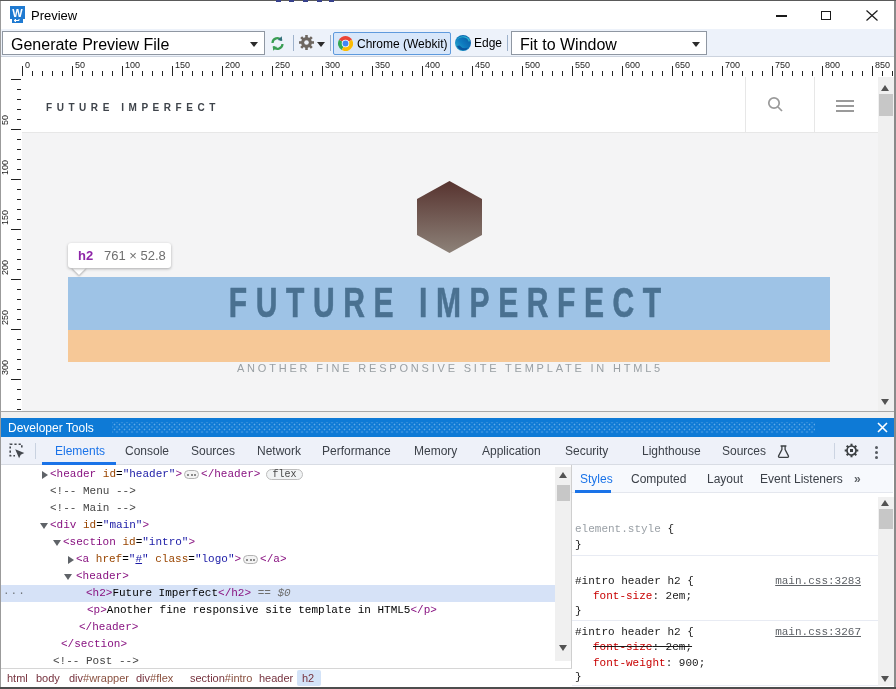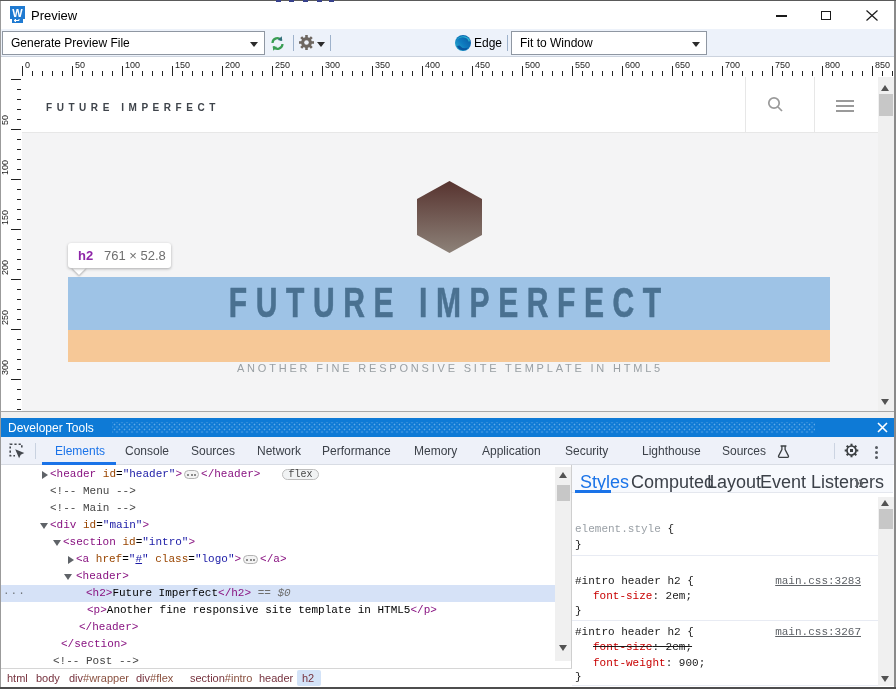--- a/index.html
+++ b/index.html
@@ -12,21 +12,21 @@
 #wicon { left:10px; top:6px; width:15px; height:17px; }
 #apptitle { left:31px; top:8px; font-size:13px; color:#000; }
 
 #btnmin { left:776px; top:15px; width:11px; height:1.5px; background:#1a1a1a; }
 #btnmax { left:821px; top:11px; width:10px; height:9px; border:1.2px solid #1a1a1a; }
 #btnclose { left:866px; top:10px; width:12px; height:11px; }
 
 
 #toolbar { left:0; top:29px; width:896px; height:28px; background:#edf2fa; border-bottom:1px solid #ccd3de; }
 .combo { position:absolute; background:#fff; border:1px solid #8f97a2; height:24px; }
-.combo .ctext { position:absolute; left:8px; top:4px; font-size:12px; color:#000; }
+.combo .ctext { position:absolute; left:8px; top:4px; font-size:16px; color:#000; }
 .carrow { position:absolute; width:0; height:0; border-left:4px solid transparent; border-right:4px solid transparent; border-top:5px solid #2b2b2b; }
 .tsep { position:absolute; width:1px; background:#9eb2cb; }
 
 
 #hruler { left:0; top:57px; width:896px; height:20px; background:#fff; }
 #hticks-minor { position:absolute; left:22px; top:14px; width:872px; height:5px;
   background-image:repeating-linear-gradient(90deg,#222 0 1px,transparent 1px 10px); }
 #hticks-major { position:absolute; left:22px; top:9px; width:872px; height:10px;
   background-image:repeating-linear-gradient(90deg,#222 0 1px,transparent 1px 50px); }
 .hrl { position:absolute; top:3px; font-size:9px; color:#222; }
@@ -82,29 +82,29 @@
 .erow { position:absolute; left:0; width:556px; height:17px; line-height:17px; white-space:nowrap; }
 .etag { color:#881280; }
 .eattr { color:#994500; }
 .eval { color:#1a1aa6; }
 .ecomm { color:#454545; }
 .etri { position:absolute; width:0; height:0; }
 .tri-r { border-top:4px solid transparent; border-bottom:4px solid transparent; border-left:6px solid #5f6368; }
 .tri-d { border-left:4px solid transparent; border-right:4px solid transparent; border-top:6px solid #5f6368; }
 .edots { display:inline-flex; align-items:center; justify-content:center; gap:1.6px; border:1px solid #b3b3b3; background:#f3f3f3; border-radius:6px; height:9px; width:15px; vertical-align:1px; margin:0 2px; }
 .edots i { width:2px; height:2px; border-radius:50%; background:#6a6a6a; }
-.eflex { display:inline-block; border:1px solid #bdbdbd; background:#f1f3f4; border-radius:7px; height:11px; line-height:10px; padding:0 5px; font-size:10px; color:#474747; vertical-align:0px; margin-left:22px;text-align:right; }
+.eflex { display:inline-block; border:1px solid #bdbdbd; background:#f1f3f4; border-radius:7px; height:11px; line-height:10px; padding:0 5px; font-size:10px; color:#474747; vertical-align:0px; margin-left:6px;text-align:right; }
 #selrow { background:#d6e2f7; }
 .dollar { color:#6e6e6e; font-style:italic; }
 
 
 
 #stylespanel { left:572px; top:465px; width:321px; height:221px; background:#fff; }
 #stabs { position:absolute; left:0; top:0; width:321px; height:28px; background:#f7f9fd; border-bottom:1px solid #e4e7ee; }
-.stab { position:absolute; top:7px; font-size:18px; color:#3c4149; }
+.stab { position:absolute; top:7px; font-size:12px; color:#3c4149; }
 #stab-underline { position:absolute; left:3px; top:25px; width:36px; height:3px; background:#1a73e8; }
 #sfilterrow { position:absolute; left:0; top:29px; width:321px; height:23px; background:#fbfcfe; }
 #sfilter { position:absolute; left:2px; top:3px; width:140px; height:17px; border:1px solid #98a0ac; border-radius:8px; background:#fff; }
 #sfilter span { position:absolute; left:8px; top:2px; font-size:11px; color:#8a8a8a; }
 .sic { position:absolute; font-size:12px; color:#3c4149; }
 #scontent { position:absolute; left:0; top:52px; width:306px; height:169px; font-family:"Liberation Mono", monospace; font-size:11px; color:#1a1a1a; }
 .srow { position:absolute; left:3px; white-space:nowrap; }
 .sgray { color:#9aa0a6; }
 .sprop { color:#c80000; }
 .slink { position:absolute; color:#5f6368; text-decoration:underline; }
@@ -159,20 +159,31 @@
         <line x1="8.5" y1="1" x2="8.5" y2="16"></line>
         <line x1="1" y1="8.5" x2="16" y2="8.5"></line>
         <line x1="3.2" y1="3.2" x2="13.8" y2="13.8"></line>
         <line x1="13.8" y1="3.2" x2="3.2" y2="13.8"></line>
       </g>
     </g>
     <circle cx="8.5" cy="8.5" r="2.3" fill="#edf2fa"></circle>
   </svg>
   <span class="carrow" style="left:317px; top:13px;"></span>
   <div class="tsep" style="left:330px; top:6px; height:16px;"></div>
+  <div class="abs" style="left:333px; top:2.5px; width:118px; height:23px; background:#d8e7fa; border:1px solid #5e9add; border-radius:2px;">
+    <svg class="abs" style="left:4px; top:3.5px;" width="15" height="15" viewBox="0 0 100 100">
+      <circle cx="50" cy="50" r="50" fill="#fff"></circle>
+      <path d="M50 50 L6.7 25 A50 50 0 0 1 93.3 25 Z" fill="#ea4335"></path>
+      <path d="M50 50 L6.7 25 A50 50 0 0 0 25 93.3 L50 50" fill="#34a853"></path>
+      <path d="M50 50 L25 93.3 A50 50 0 0 0 93.3 25 Z" fill="#fbbc05"></path>
+      <circle cx="50" cy="50" r="25" fill="#fff"></circle>
+      <circle cx="50" cy="50" r="19.5" fill="#4285f4"></circle>
+    </svg>
+    <span class="abs" style="left:23px; top:4px; font-size:12px; color:#000;">Chrome (Webkit)</span>
+  </div>
   <svg class="abs" style="left:455px; top:6px;" width="16" height="16" viewBox="0 0 32 32">
     <defs>
       <linearGradient id="eg1" x1="0" y1="1" x2="1" y2="0.2">
         <stop offset="0" stop-color="#2fb3cf"></stop>
           <stop offset="0.5" stop-color="#0f7cc0"></stop>
           <stop offset="1" stop-color="#0b5ba5"></stop>
       </linearGradient>
       <linearGradient id="eg2" x1="0" y1="1" x2="0.8" y2="0">
         <stop offset="0" stop-color="#47d8b5"></stop>
           <stop offset="1" stop-color="#21a9da"></stop>

